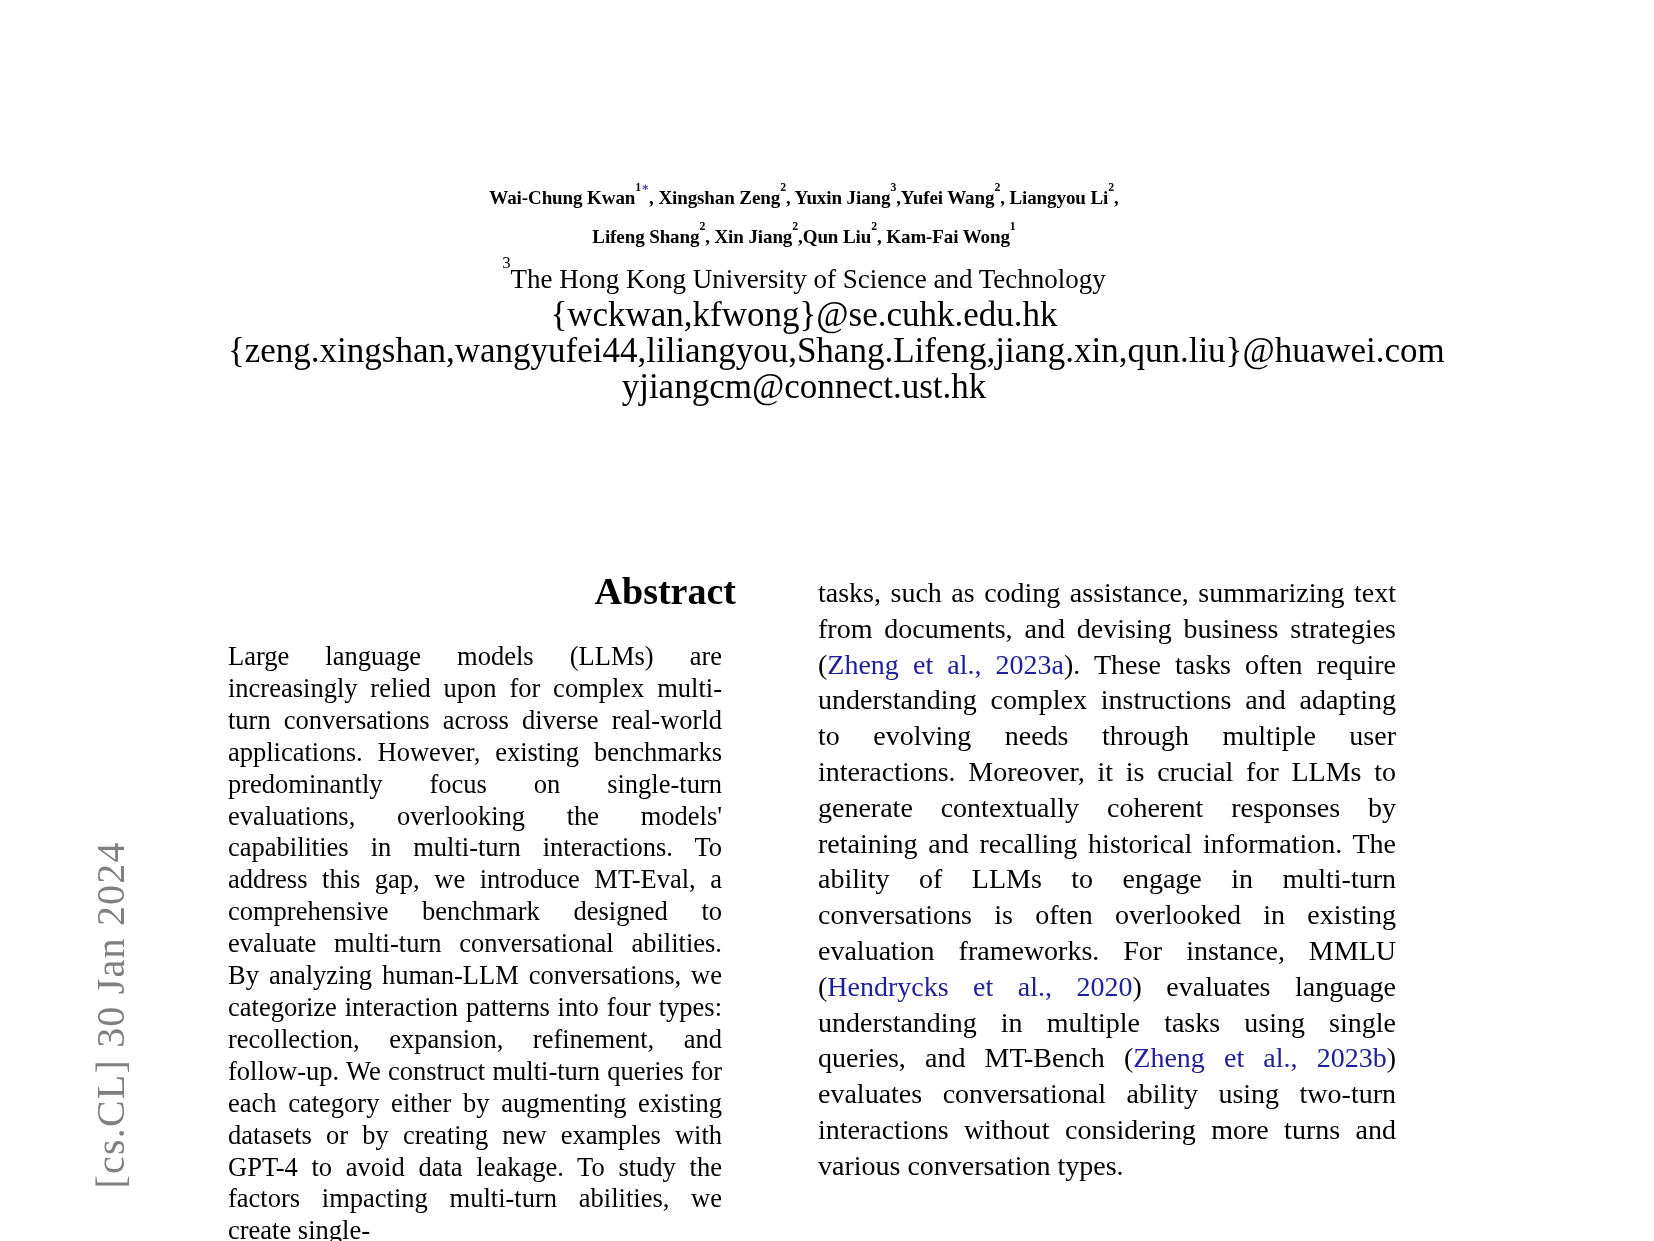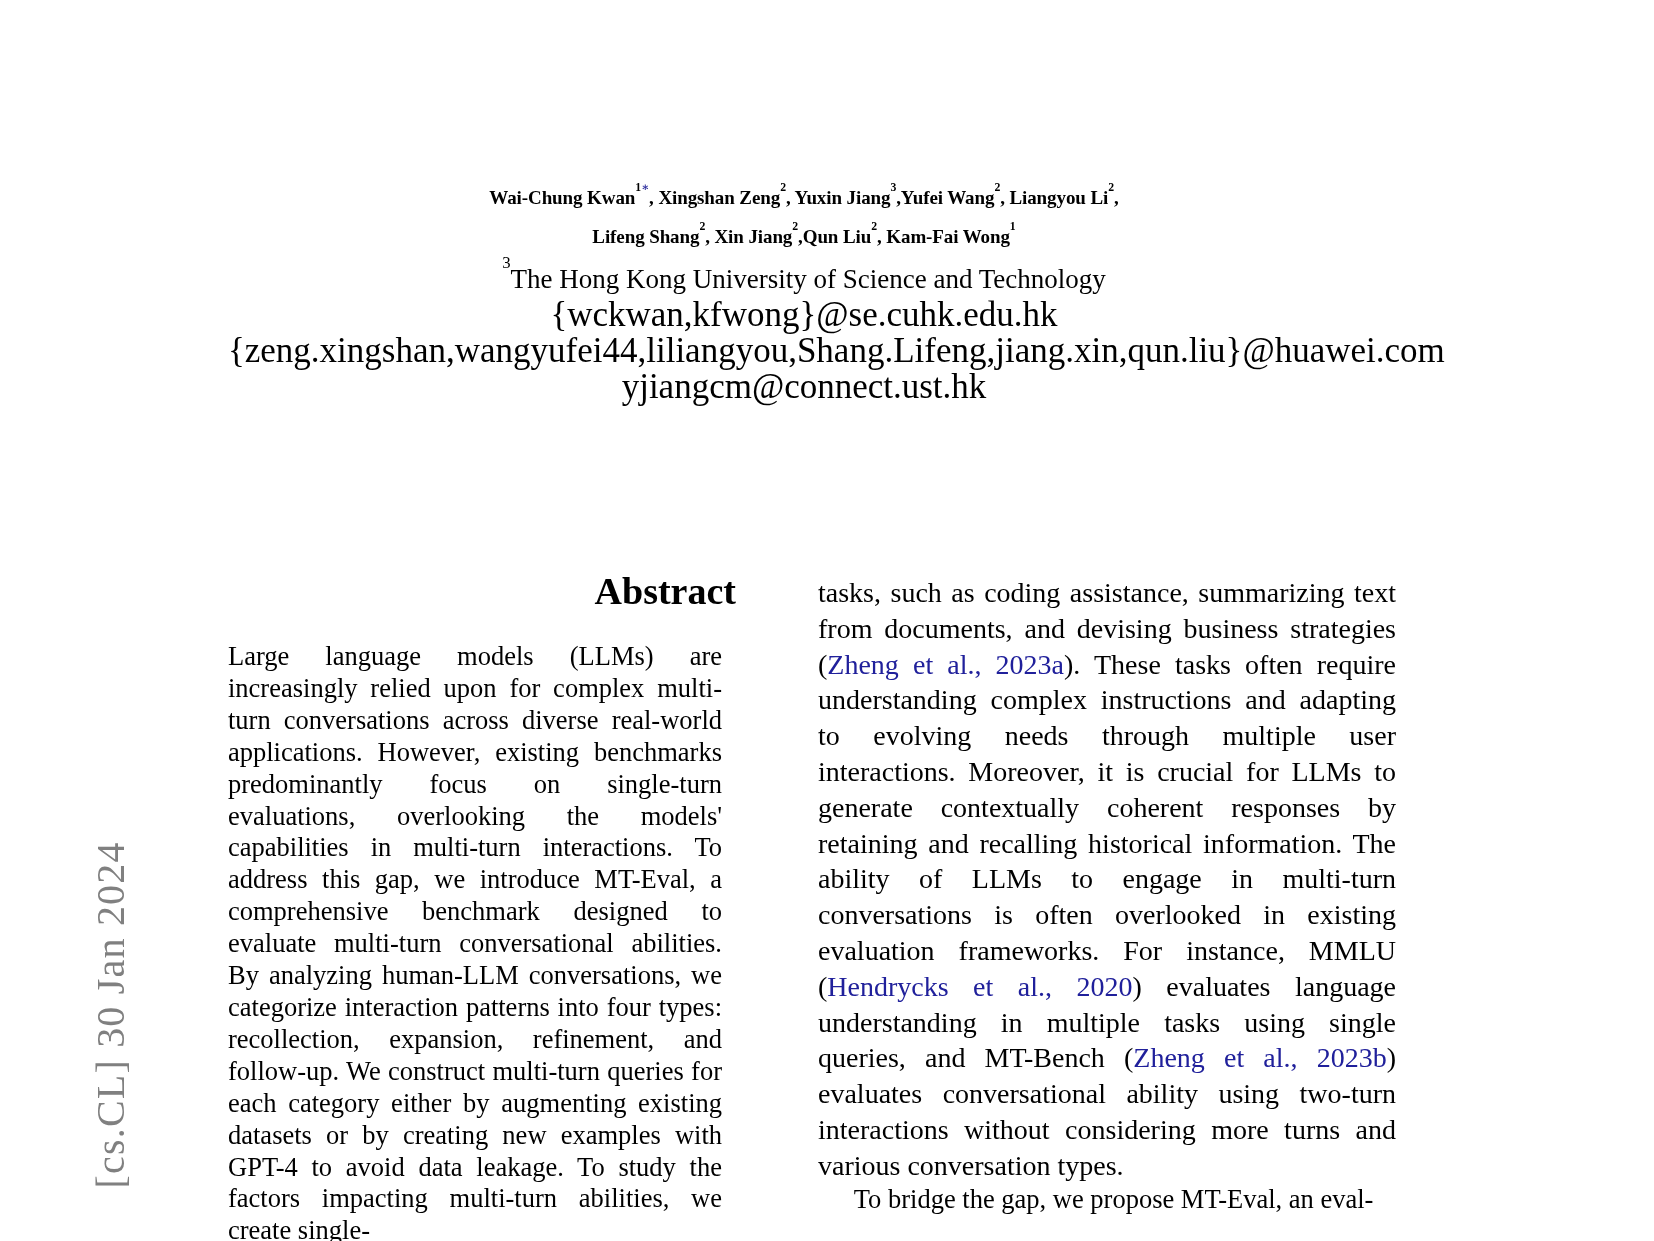--- a/index.html
+++ b/index.html
@@ -148,18 +148,17 @@
 
   <div id="columns">
 
     <div class="col" id="col-left">
       <div id="abstract-heading">Abstract</div>
       <p class="body-text" id="abstract-body">Large language models (LLMs) are increasingly relied upon for complex multi-turn conversations across diverse real-world applications. However, existing benchmarks predominantly focus on single-turn evaluations, overlooking the models' capabilities in multi-turn interactions.  To address this gap, we introduce MT-Eval, a comprehensive benchmark designed to evaluate multi-turn conversational abilities. By analyzing human-LLM conversations, we categorize interaction patterns into four types: recollection, expansion, refinement, and follow-up. We construct multi-turn queries for each category either by augmenting existing datasets or by creating new examples with GPT-4 to avoid data leakage.  To study the factors impacting multi-turn abilities, we create single-</p>
     </div>
 
     <div class="col" id="col-right">
       <p class="body-text pline" id="intro-body"><span>tasks, such as coding assistance, summarizing text from documents, and devising business strategies (</span><a class="cite" href="#">Zheng et al., 2023a</a><span>).  These tasks often require understanding complex instructions and adapting to evolving needs through multiple user interactions.  Moreover, it is crucial for LLMs to generate contextually coherent responses by retaining and recalling historical information. The ability of LLMs to engage in multi-turn conversations is often overlooked in existing evaluation frameworks. For instance, MMLU (</span><a class="cite" href="#">Hendrycks et al., 2020</a><span>) evaluates language understanding in multiple tasks using single queries, and MT-Bench (</span><a class="cite" href="#">Zheng et al.,</a> <a class="cite" href="#">2023b</a><span>) evaluates conversational ability using two-turn interactions without considering more turns and various conversation types.</span></p>
-      <p class="body-text pline"><span class="indent"></span><span>To bridge the gap, we propose MT-Eval, an eval-</span></p>
     </div>
 
   </div>
 
 </div>
 
 </body></html>

